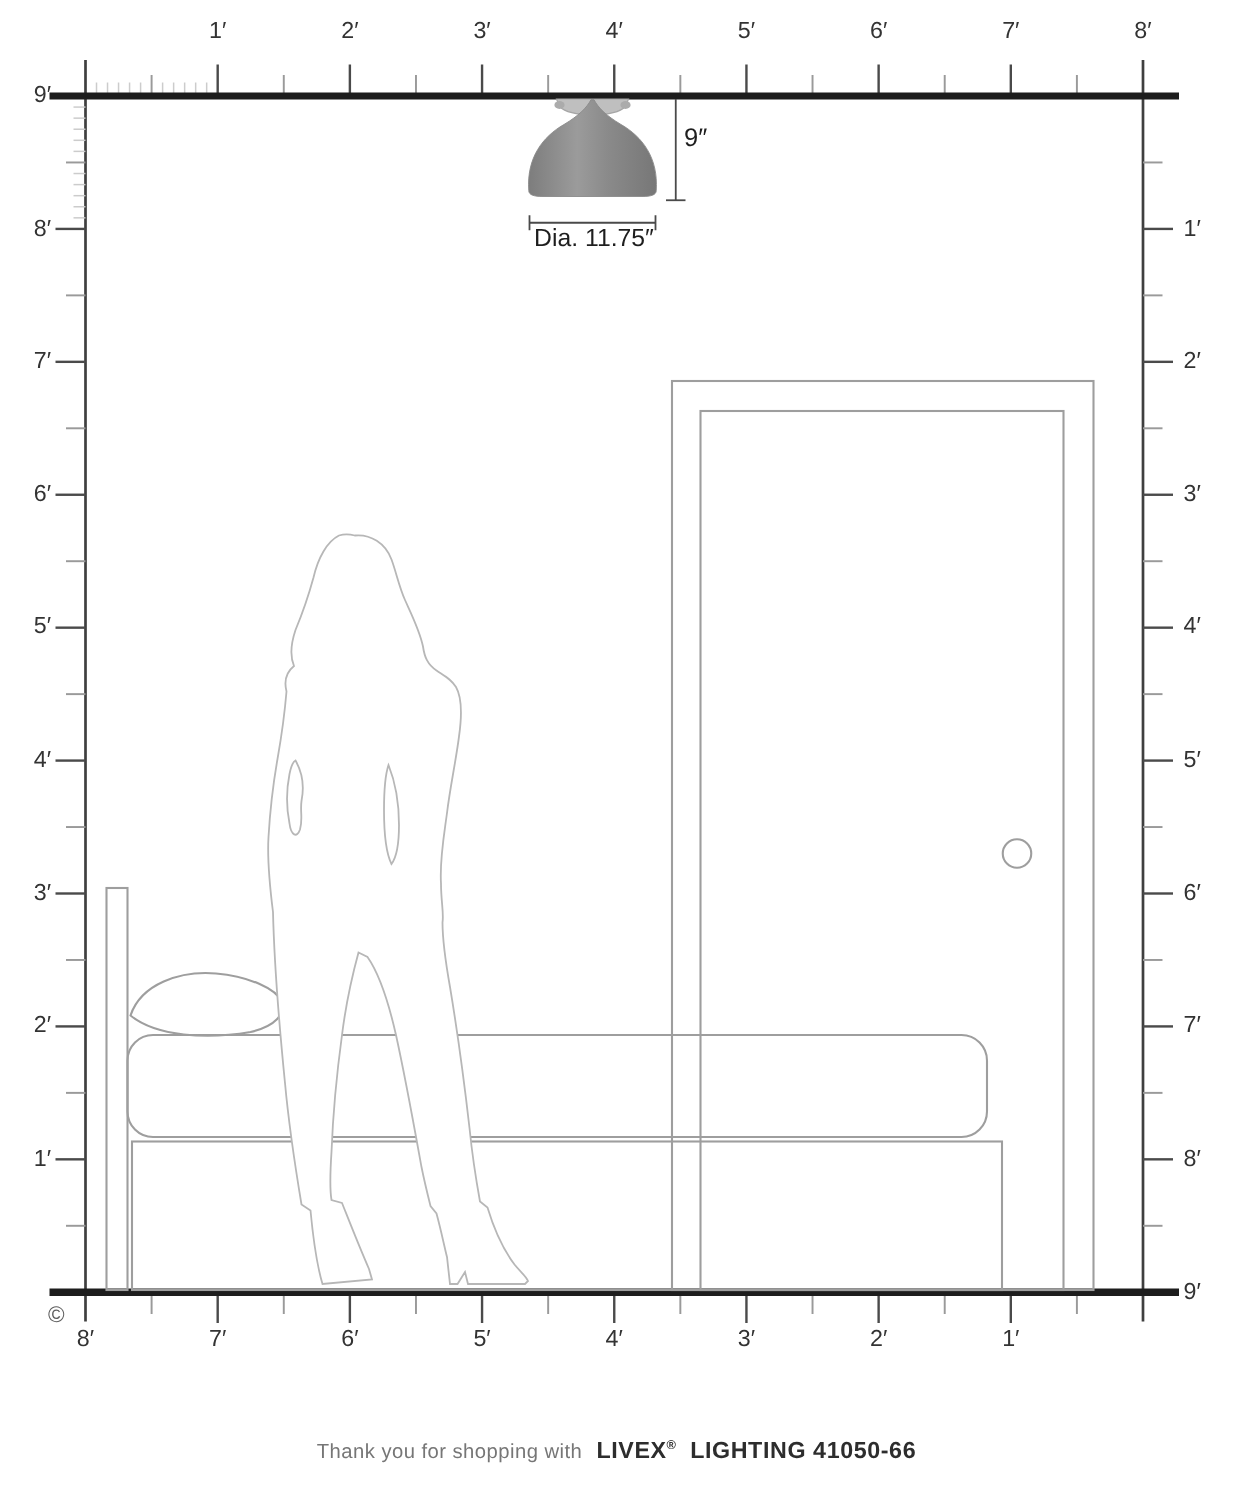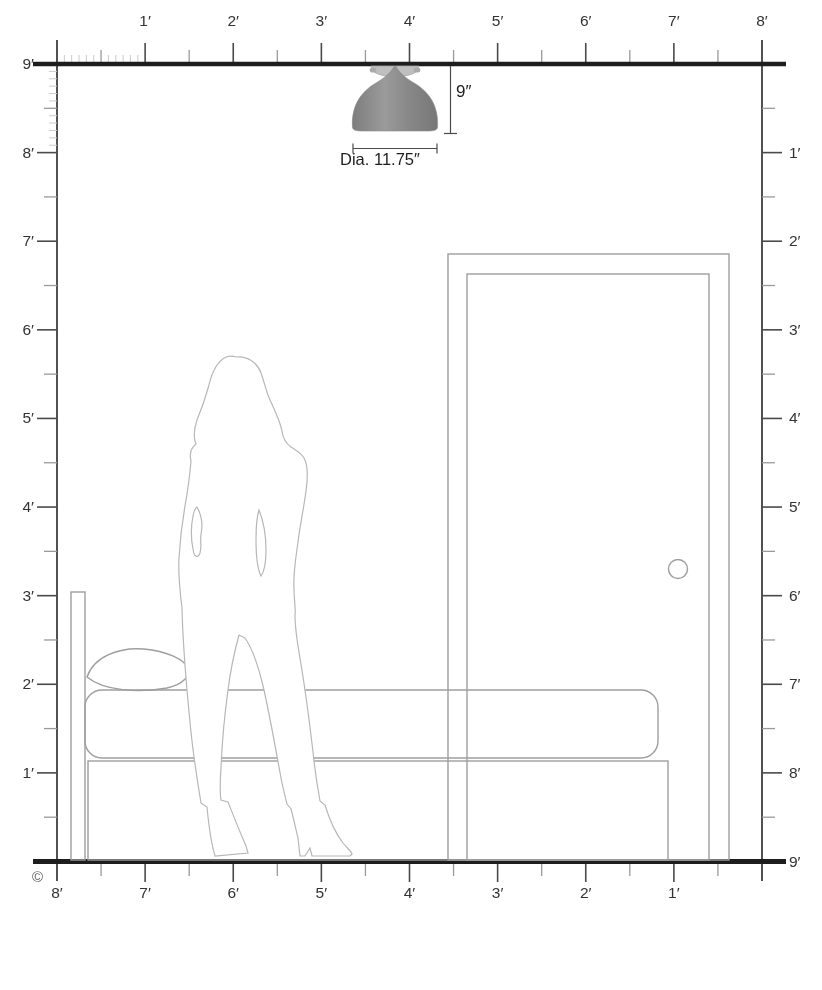--- a/index.html
+++ b/index.html
@@ -11,21 +11,21 @@
   .ruler-label{
     position:absolute;font-size:15.5px;color:#333333;line-height:18px;
     white-space:nowrap;
   }
   .ruler-label.centered{transform:translateX(-50%);}
   .ruler-label.right-align{width:28px;text-align:right;}
   .dim-h{
     position:absolute;left:456px;top:82px;font-size:17px;color:#1e1e1e;font-weight:500;
   }
   .dim-d{
-    position:absolute;left:340px;top:150px;width:112px;text-align:left;
+    position:absolute;left:340px;top:150px;width:112px;text-align:center;
     font-size:16.5px;color:#1e1e1e;font-weight:500;
   }
   .copyright{
     position:absolute;left:32px;top:868px;font-size:15px;color:#5f5f5f;
   }
   .footer{
     position:absolute;left:0;top:950px;width:822px;text-align:center;line-height:26px;
   }
   .f-thanks{font-size:13.5px;color:#767676;letter-spacing:.3px;}
   .f-brand{font-size:15.5px;color:#2d2d2d;font-weight:bold;letter-spacing:.4px;margin-left:5px;}
@@ -242,14 +242,19 @@
       <div class="ruler-label centered" style="left: 497.625px; top: 884px;">3′</div>
       <div class="ruler-label centered" style="left: 585.75px; top: 884px;">2′</div>
       <div class="ruler-label centered" style="left: 673.875px; top: 884px;">1′</div>
     </div>
 
   <div class="dim-h">9″</div>
   <div class="dim-d">Dia. 11.75″</div>
 
   <div class="copyright">©</div>
 
+  <div class="footer">
+    <span class="f-thanks">Thank you for shopping with</span>
+    <span class="f-brand">LIVEX</span><sup class="f-reg">®</sup>
+    <span class="f-brand">LIGHTING 41050-66</span>
+  </div>
 
 </div>
 
 </body></html>

